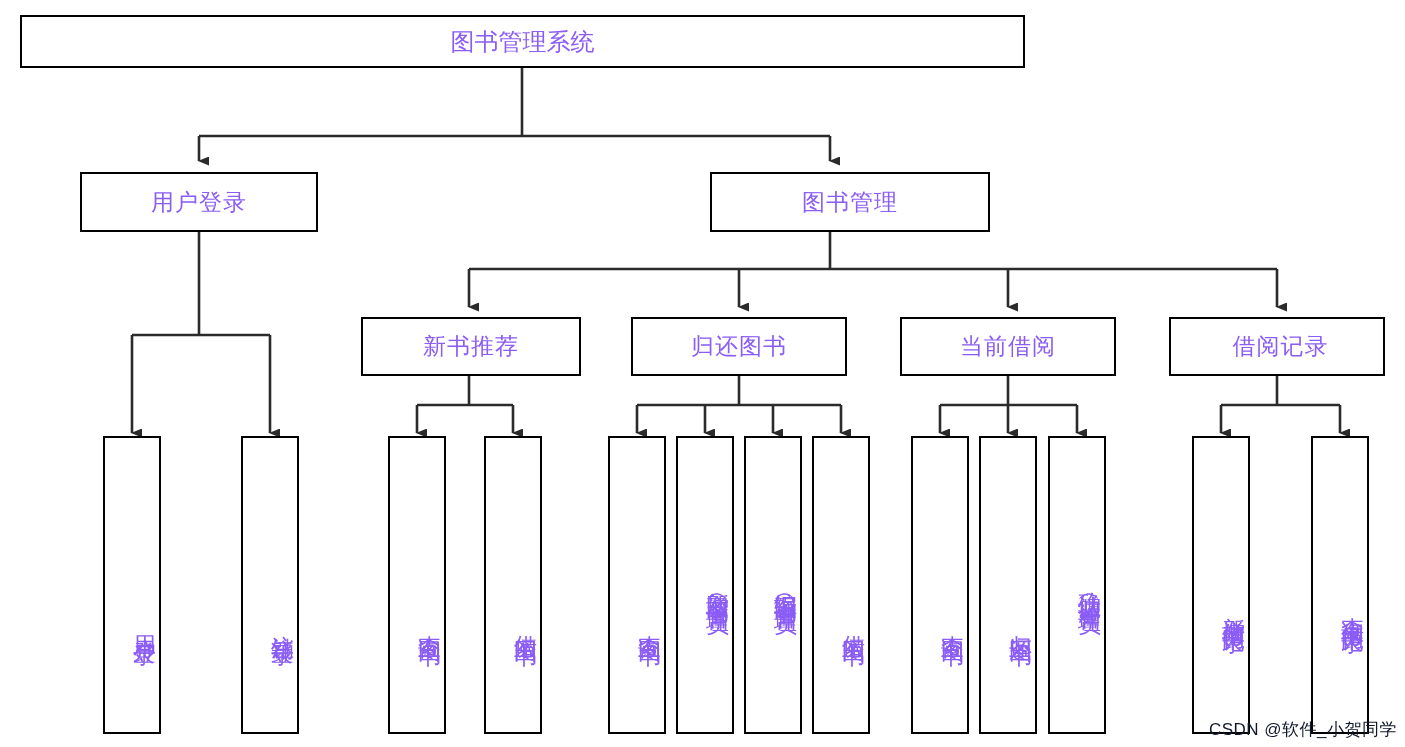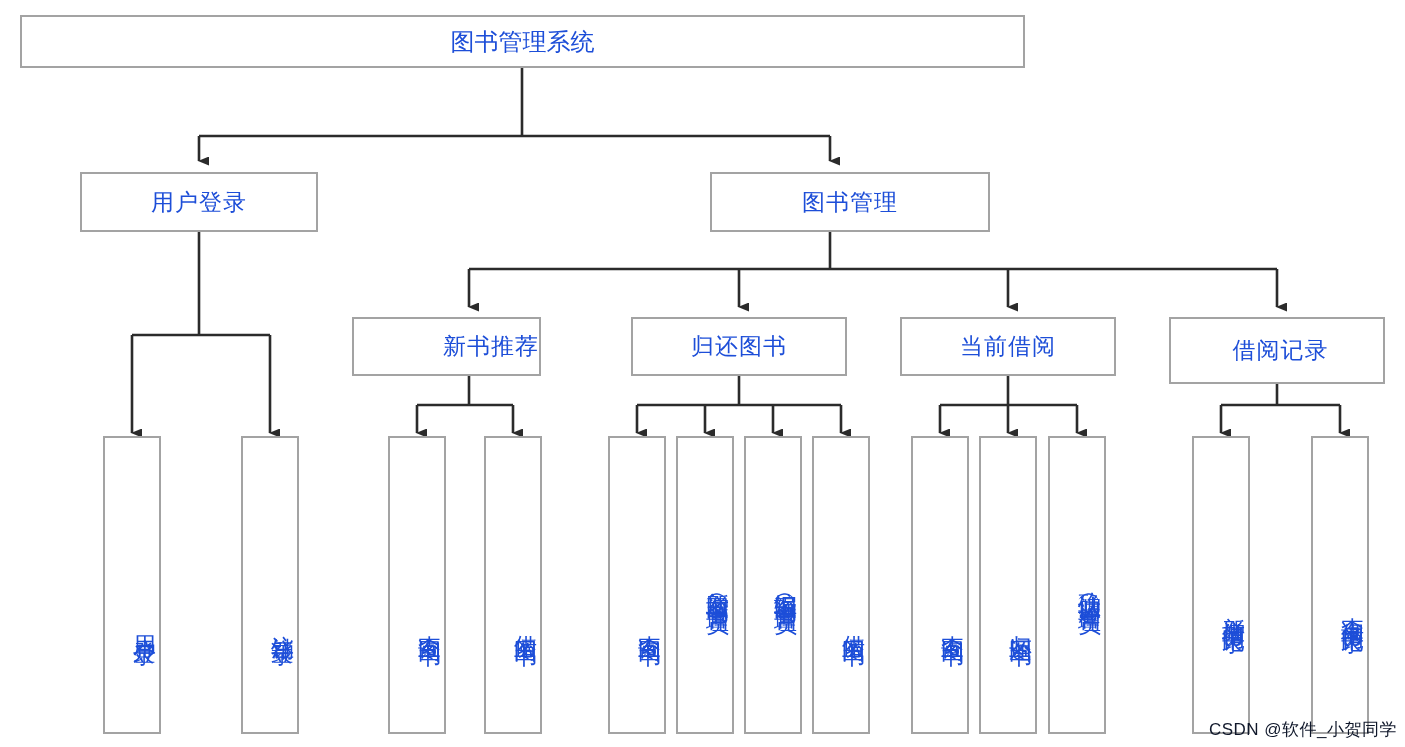--- a/index.html
+++ b/index.html
@@ -21,26 +21,26 @@
     position: absolute;
     left: 0;
     top: 0;
     width: 1405px;
     height: 747px;
     pointer-events: none;
   }
   .node {
     position: absolute;
     box-sizing: border-box;
-    border: 2px solid #a3a3a3;
+    border: 2px solid #000000;
     background: #ffffff;
     display: flex;
     align-items: center;
     justify-content: center;
-    color: #1d4ed8;
+    color: #8b5cf6;
     line-height: 1.22;
     text-align: center;
   }
   .node.horiz {
     font-size: 23px;
     letter-spacing: 1px;
   }
   .node.root {
     font-size: 24px;
   }
@@ -130,30 +130,30 @@
     <span class="node-label">图书管理系统</span>
   </div>
 
   <div class="node horiz" style="left:80px; top:172px; width:238px; height:60px;">
     <span class="node-label">用户登录</span>
   </div>
   <div class="node horiz" style="left:710px; top:172px; width:280px; height:60px;">
     <span class="node-label">图书管理</span>
   </div>
 
-  <div class="node horiz" style="left:352px; top:317px; width:189px; height:59px;justify-content:flex-end;">
+  <div class="node horiz" style="left:361px; top:317px; width:220px; height:59px;">
     <span class="node-label">新书推荐</span>
   </div>
   <div class="node horiz" style="left:631px; top:317px; width:216px; height:59px;">
     <span class="node-label">归还图书</span>
   </div>
   <div class="node horiz" style="left:900px; top:317px; width:216px; height:59px;text-align:center;">
     <span class="node-label">当前借阅</span>
   </div>
-  <div class="node horiz" style="left:1169px; top:317px; width:216px; height:67px;padding-left:7px;">
+  <div class="node horiz" style="left:1169px; top:317px; width:216px; height:59px;padding-left:7px;">
     <span class="node-label">借阅记录</span>
   </div>
 
   <div class="node vert" style="left:103px; top:436px; width:58px; height:298px; padding-top:76px;">
     <span class="node-label">用户登录</span>
   </div>
   <div class="node vert" style="left:241px; top:436px; width:58px; height:298px; padding-top:76px;">
     <span class="node-label">注销登录</span>
   </div>
 

